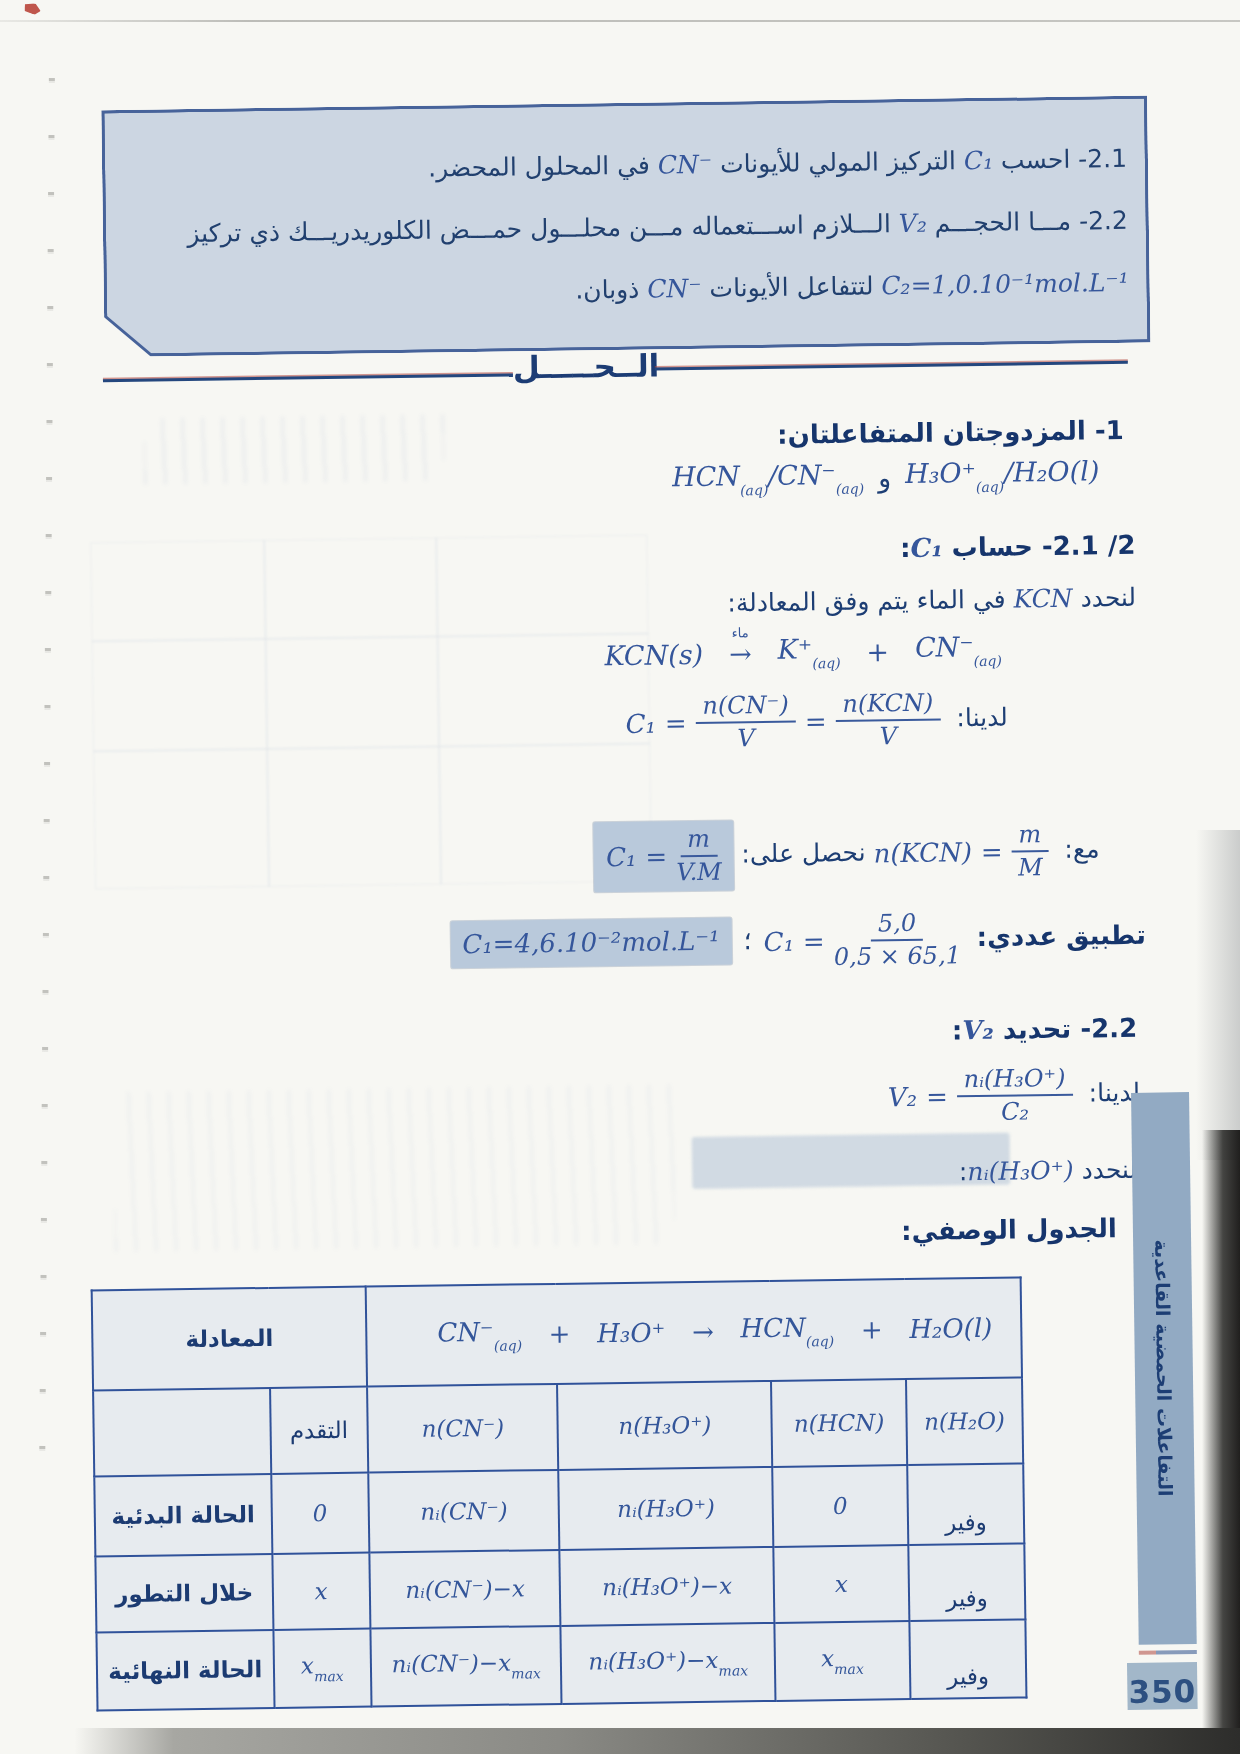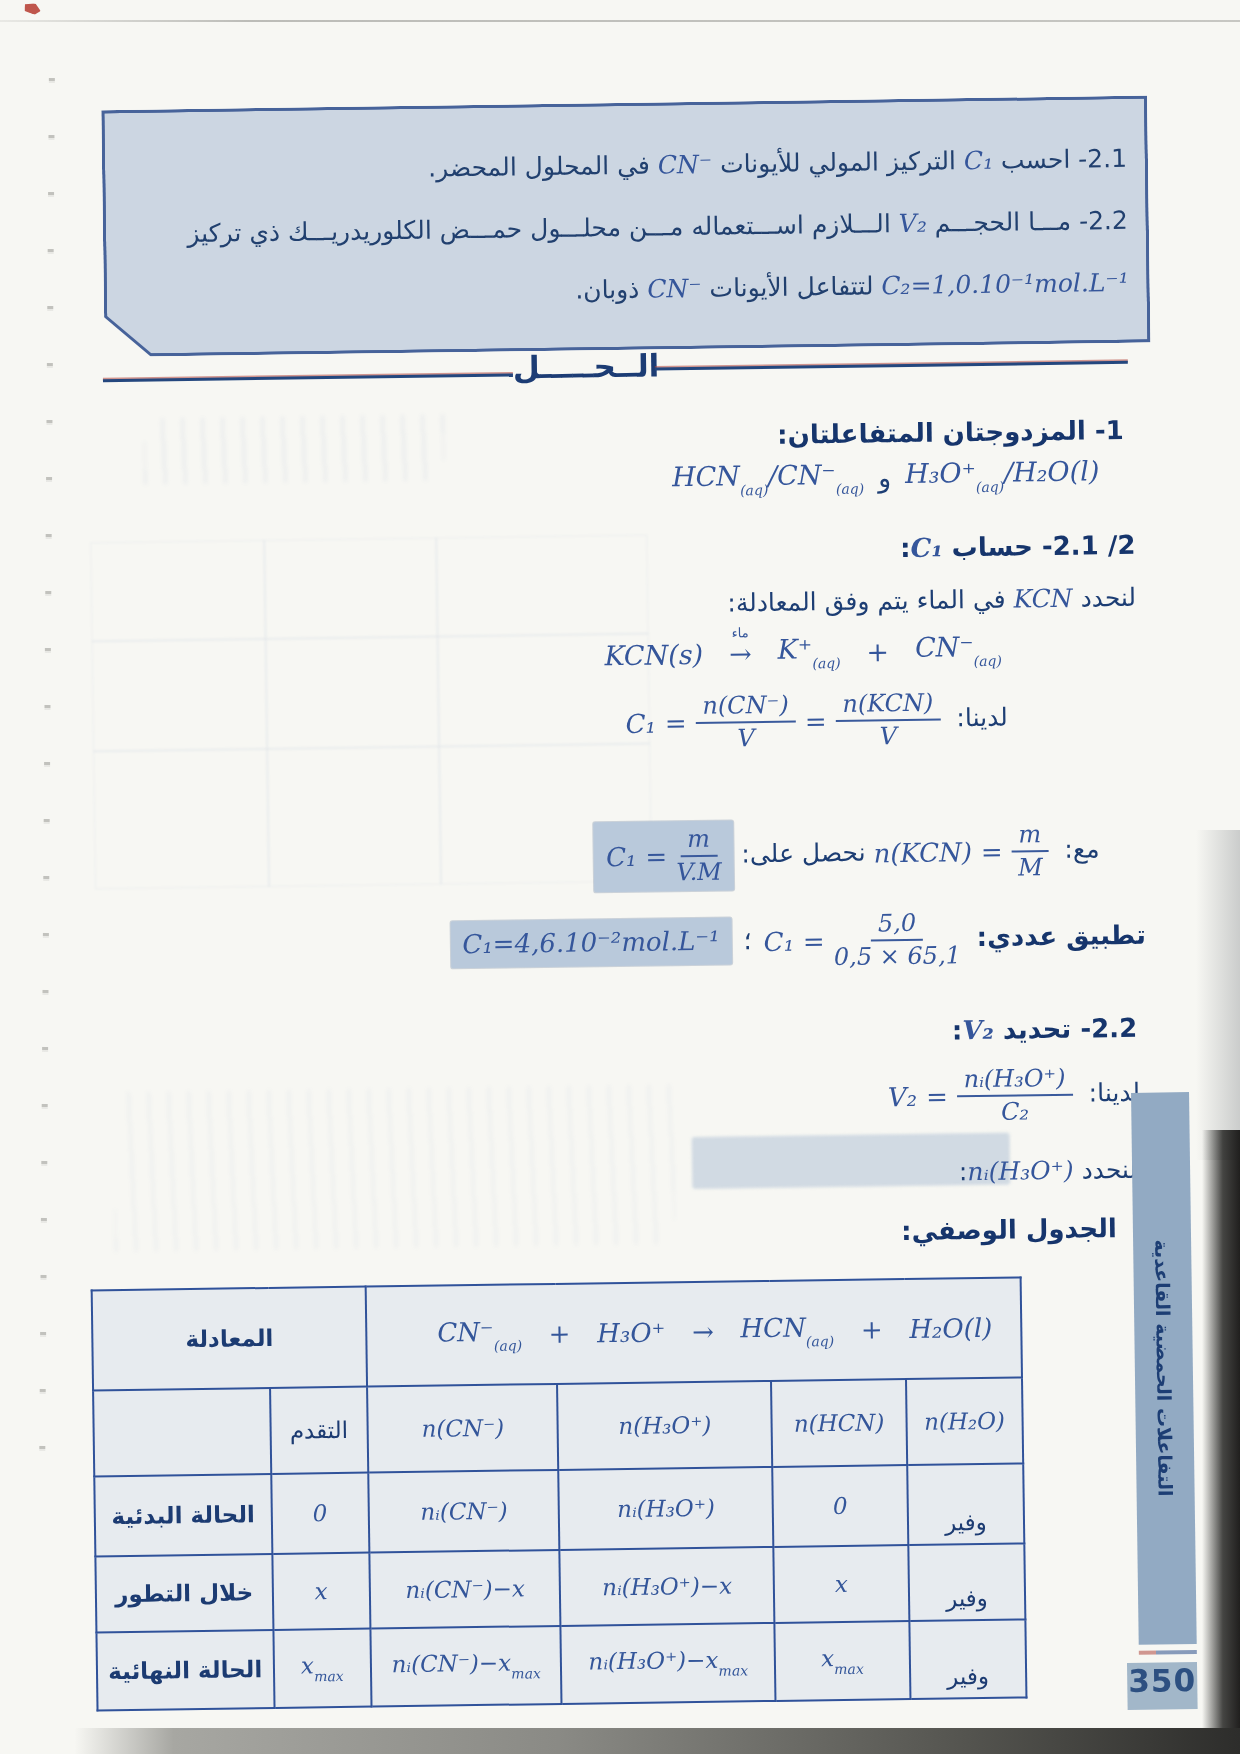--- a/index.html
+++ b/index.html
@@ -80,21 +80,21 @@
   .vafir{vertical-align:bottom !important;padding-bottom:8px;}
 
   
   .sidebar{position:absolute;right:54px;top:1100px;width:58px;height:552px;background:#92aac3;
      display:flex;align-items:center;justify-content:center;}
   .sidebar-text{writing-mode:vertical-rl;direction:rtl;font-weight:bold;font-size:19px;color:#1d3e74;
      letter-spacing:1px;white-space:nowrap;}
   .sidebar-stripe{position:absolute;right:54px;top:1658px;width:58px;height:4px;opacity:.55;
      background:linear-gradient(to right,#b04840 0 30%,#2c4f8c 30%);}
   .pagebox{position:absolute;right:54px;top:1670px;width:70px;height:47px;background:#a2b7c9;
-     display:flex;align-items:flex-start;justify-content:center;
+     display:flex;align-items:flex-end;justify-content:center;
      font-weight:bold;font-size:31px;color:#2d5081;letter-spacing:1px;}
 </style>
 </head>
 <body>
 
 <div class="scan">
 
   <div class="top-hairline"></div>
   <div class="corner-mark"></div>
   <div class="spine-marks"></div>

